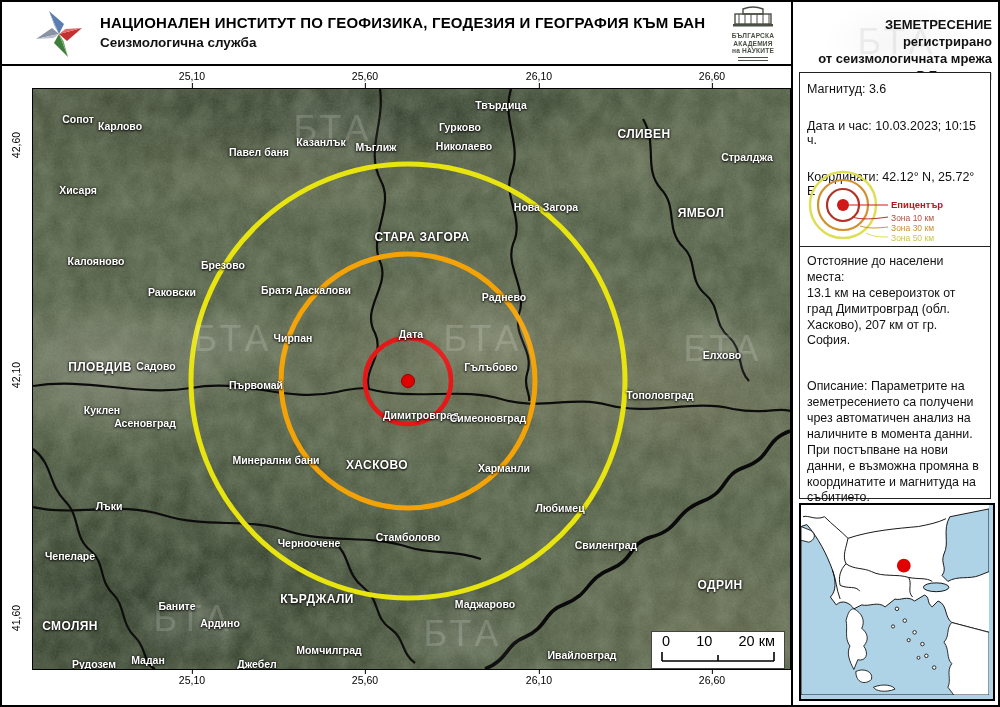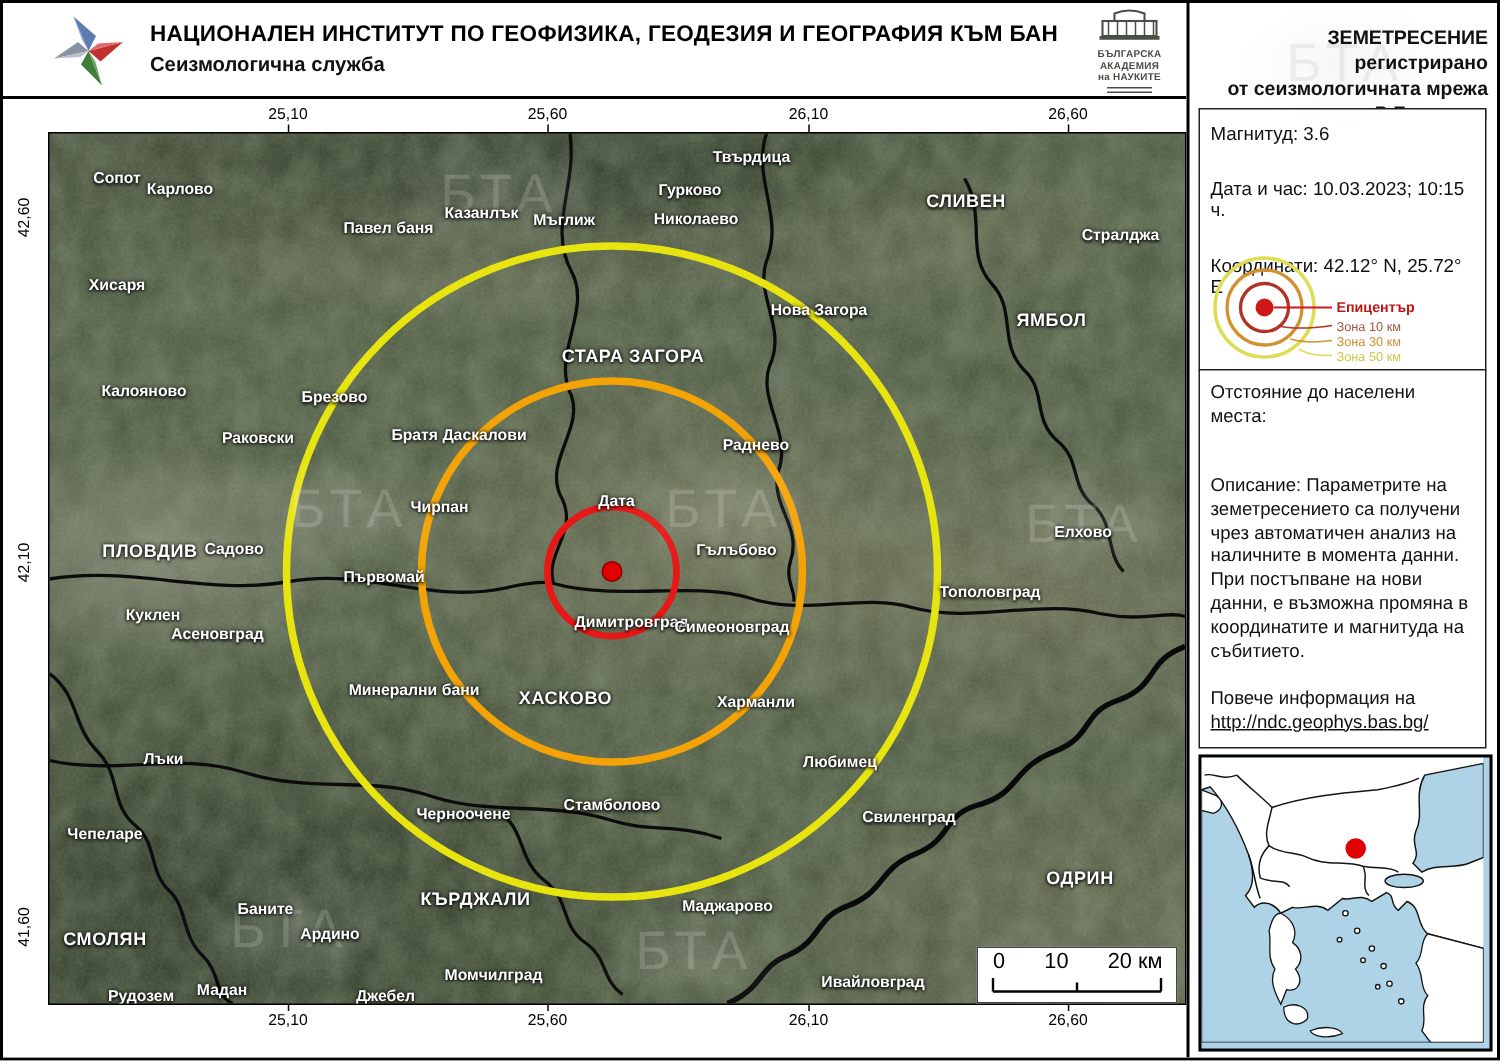--- a/index.html
+++ b/index.html
@@ -268,20 +268,21 @@
         <path d="M66,63 C74,67 80,67 88,67" stroke="#dede55" stroke-width="1" fill="none"></path>
         <text x="91" y="38" font-size="9.5" font-weight="bold" fill="#c11616" font-family="Liberation Sans, sans-serif">Епицентър</text>
         <text x="91" y="50.5" font-size="8.5" fill="#a8543e" font-family="Liberation Sans, sans-serif">Зона 10 км</text>
         <text x="91" y="60.5" font-size="8.5" fill="#cc8f33" font-family="Liberation Sans, sans-serif">Зона 30 км</text>
         <text x="91" y="70.5" font-size="8.5" fill="#cbc64a" font-family="Liberation Sans, sans-serif">Зона 50 км</text>
       </svg>
     </div>
 
     <div class="box desc-box">
       <div class="desc-par">Отстояние до населени места:</div>
+      <div class="desc-par">13.1 км на североизток от град Димитровград (обл. Хасково), 207 км от гр. София.</div>
       <div class="desc-gap"></div>
         <div class="desc-gap"></div>
       <div class="desc-par">Описание: Параметрите на земетресението са получени чрез автоматичен анализ на наличните в момента данни. При постъпване на нови данни, е възможна промяна в координатите и магнитуда на събитието.</div>
       <div class="desc-gap"></div>
       <div class="desc-par">Повече информация на</div>
       <div class="desc-par"><span class="url">http://ndc.geophys.bas.bg/</span></div>
     </div>
 
     <div class="inset">
       <svg width="188" height="190" viewBox="0 0 192 194" preserveAspectRatio="none">

